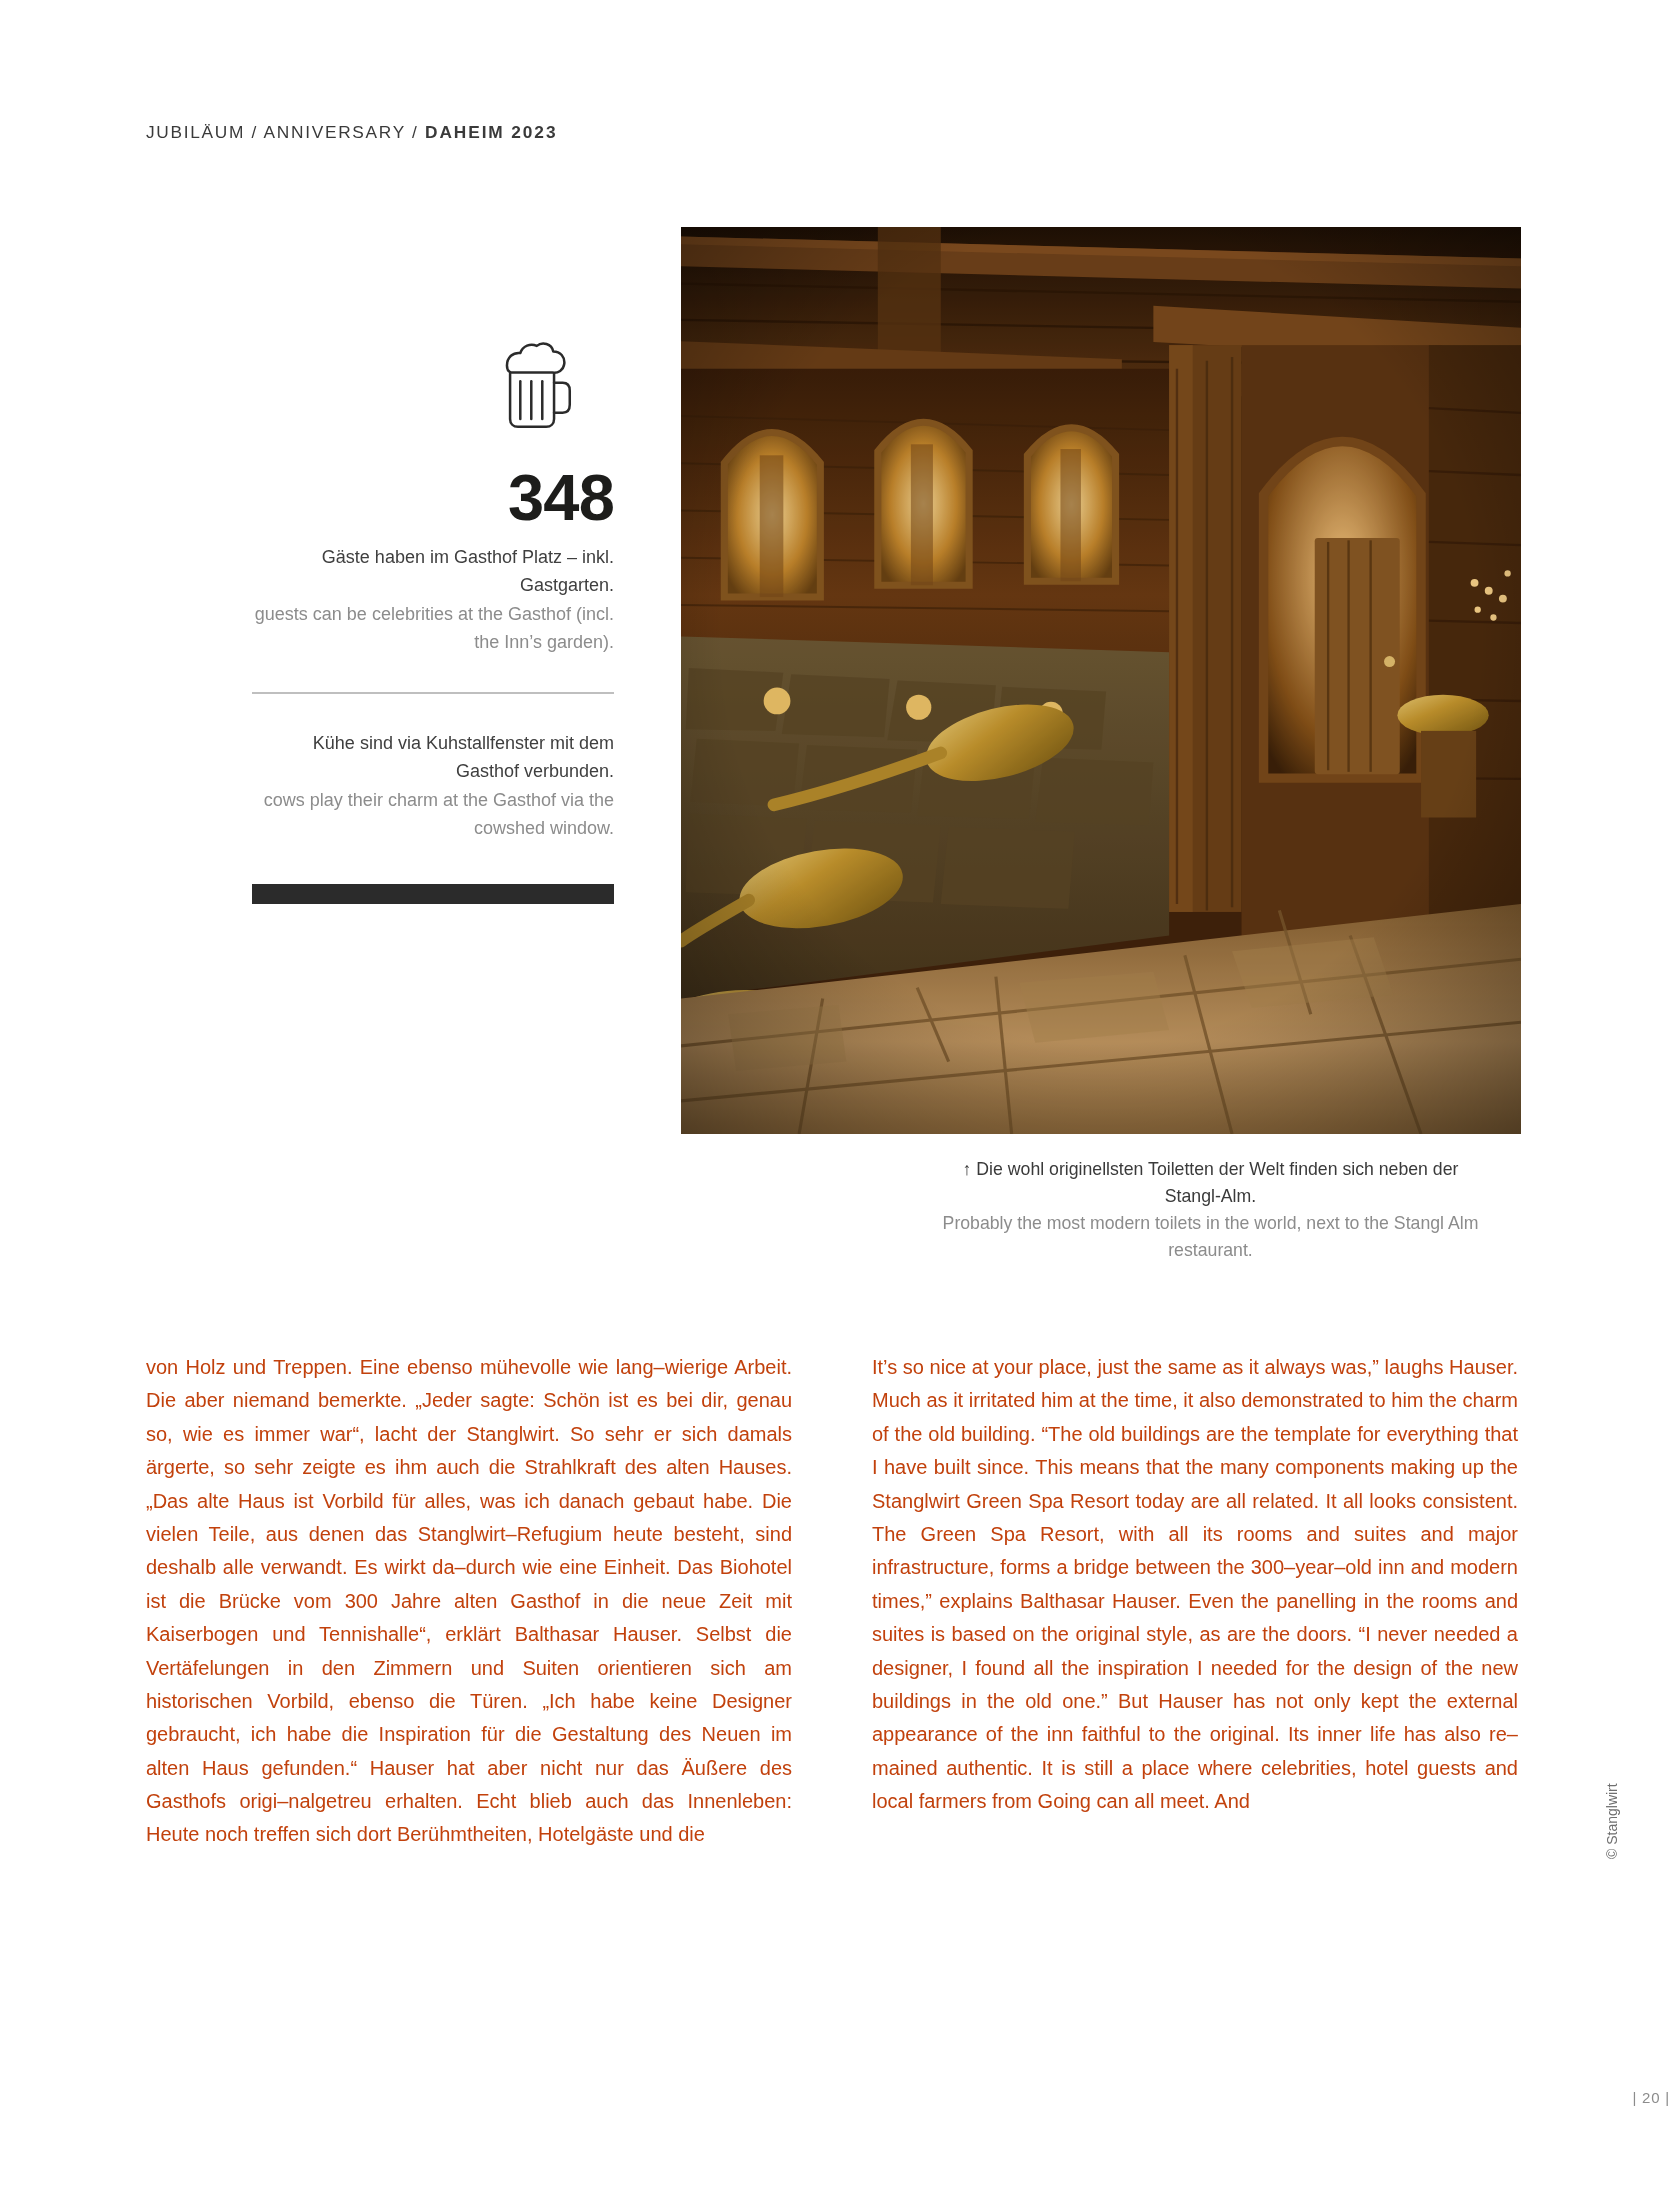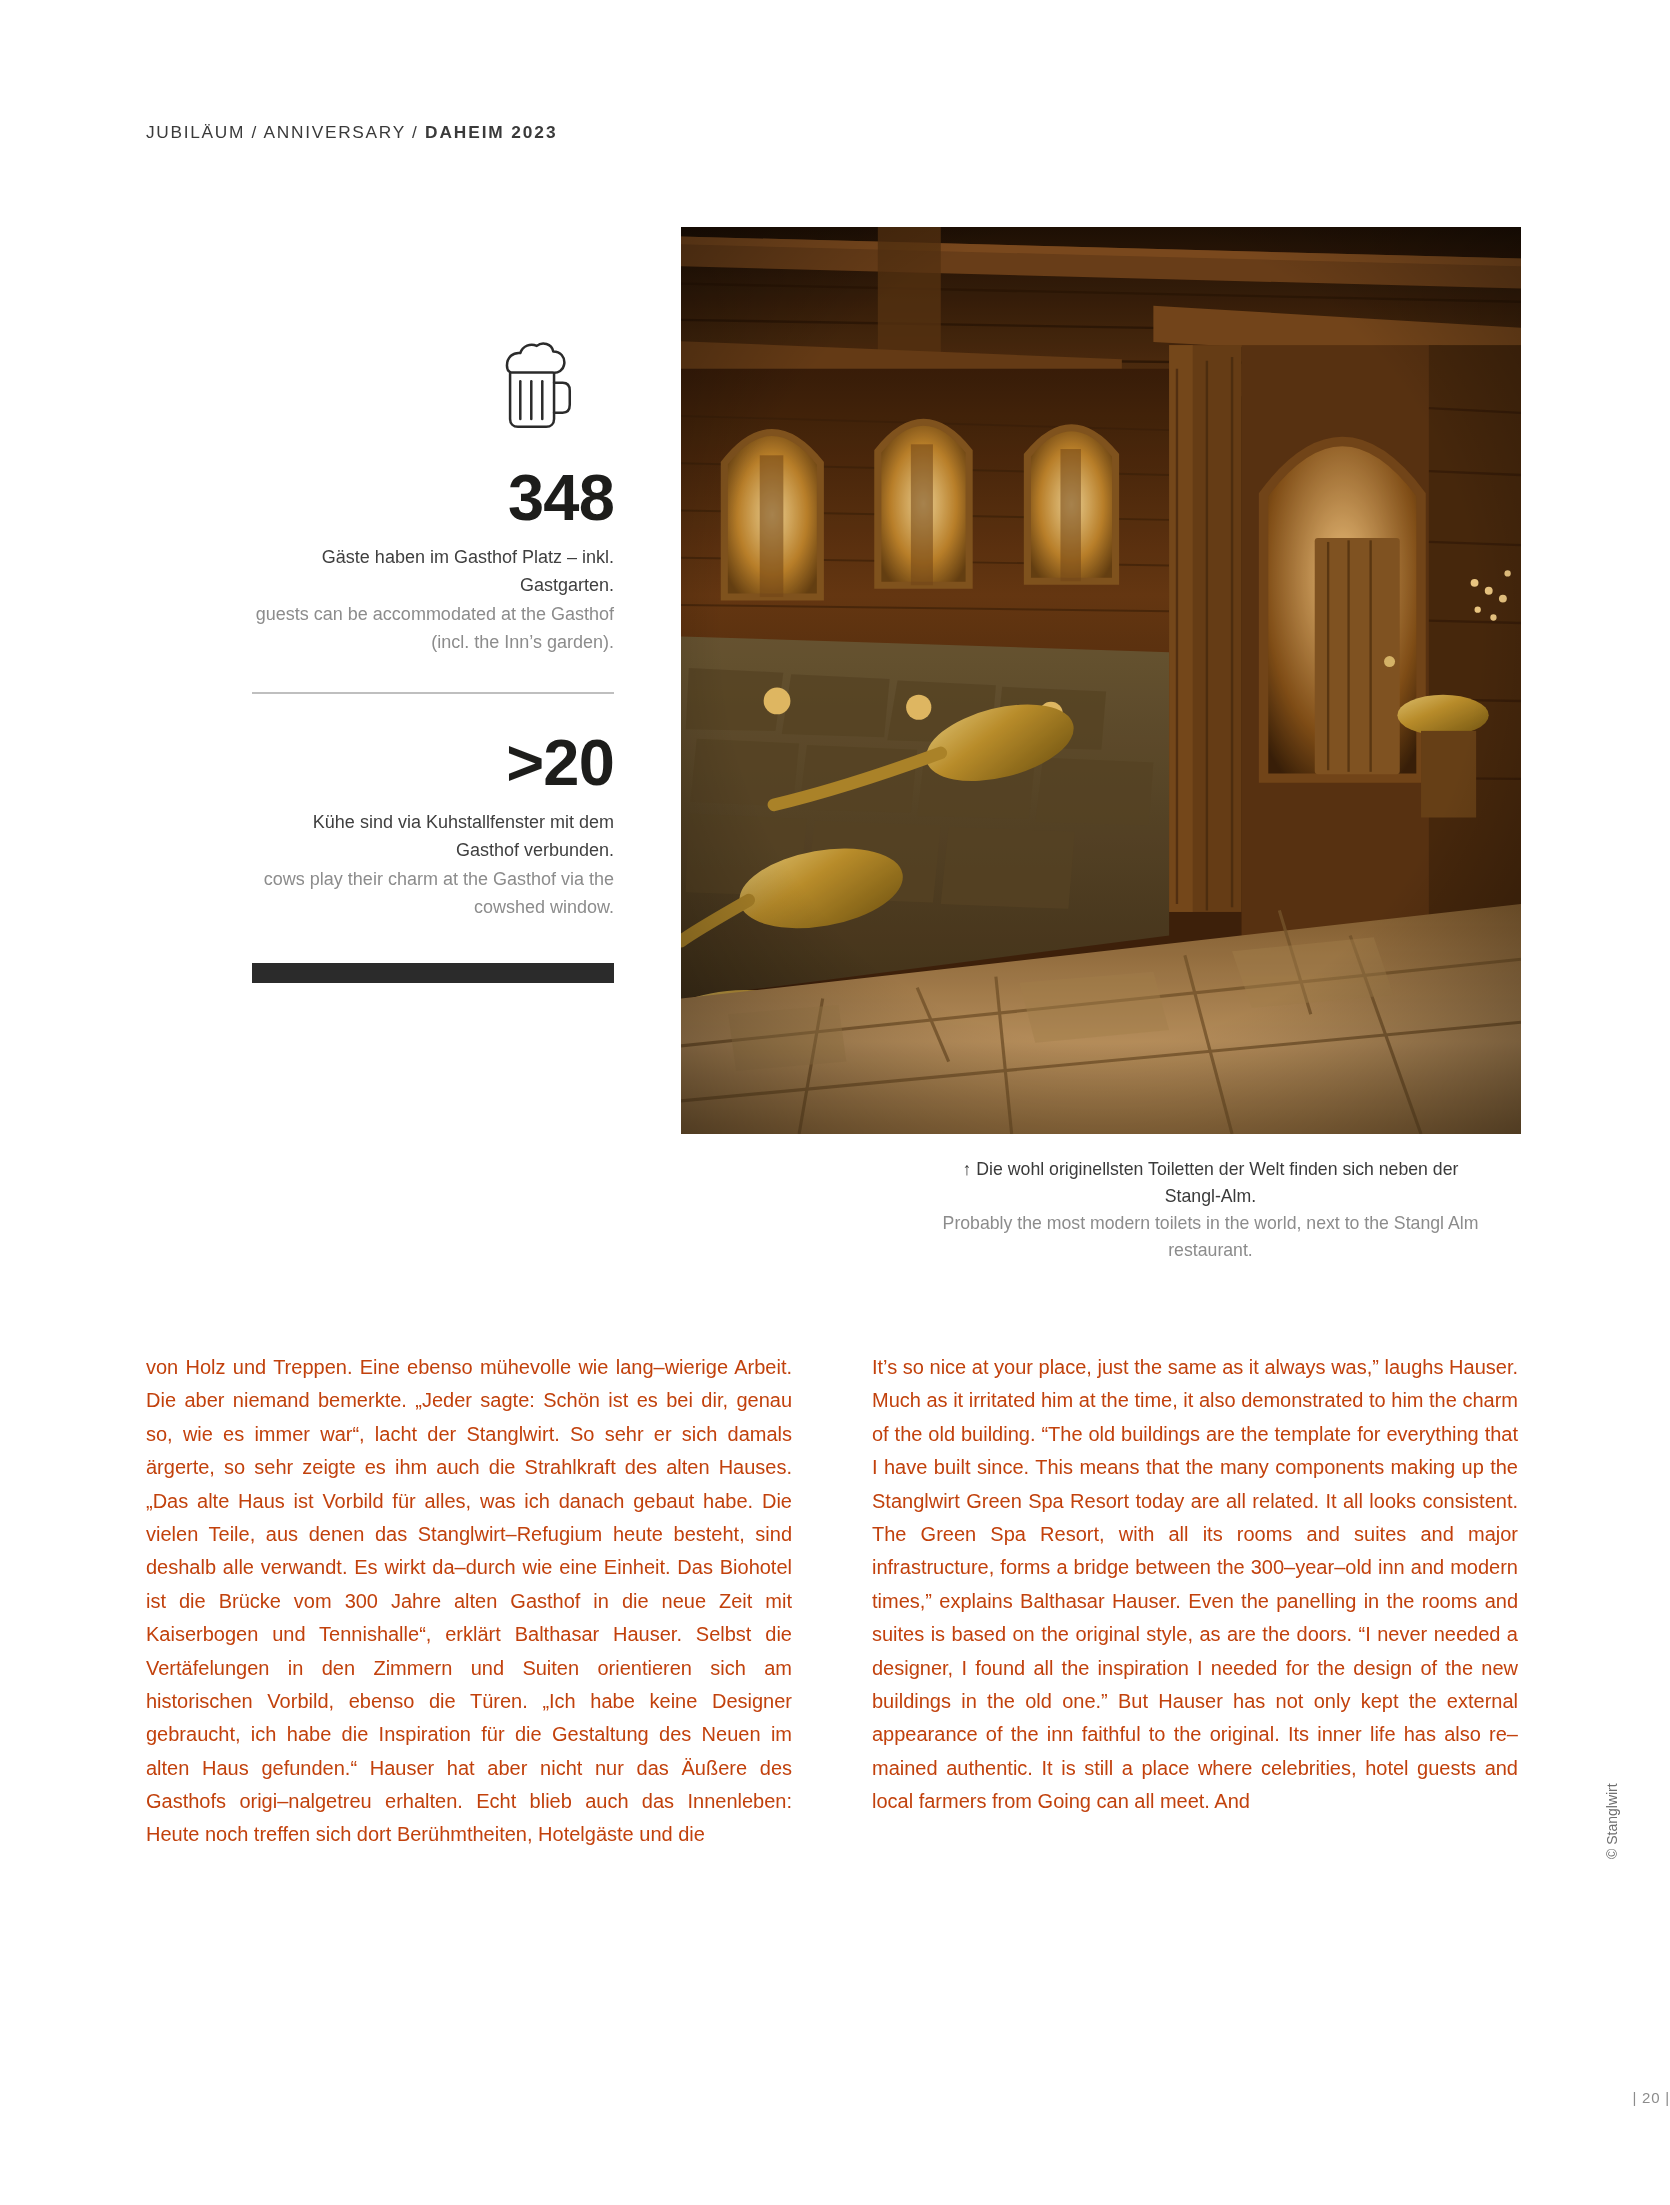--- a/index.html
+++ b/index.html
@@ -165,27 +165,26 @@
       <path d="M34 54 L34 112 C34 118 38 122 44 122 L80 122 C86 122 90 118 90 112 L90 54"></path>
       <path d="M90 66 L101 66 C107 66 110 70 110 76 L110 94 C110 100 107 104 101 104 L90 104"></path>
       <path d="M47 64 L47 112"></path>
       <path d="M61 64 L61 112"></path>
       <path d="M75 64 L75 112"></path>
     </svg>
 
     <div>
       <div class="stat-number">348</div>
       <div class="stat-de">Gäste haben im Gasthof Platz – inkl. Gastgarten.</div>
-      <div class="stat-en">guests can be accommodated at the Gasthof (incl. the Inn’s garden).</div>
+      <div class="stat-en">guests can be celebrities at the Gasthof (incl. the Inn’s garden).</div>
     </div>
 
     <div class="rule"></div>
 
     <div style="margin-top:36px;">
-      <div class="stat-number">&gt;20</div>
       <div class="stat-de">Kühe sind via Kuhstallfenster mit dem Gasthof verbunden.</div>
       <div class="stat-en">cows play their charm at the Gasthof via the cowshed window.</div>
     </div>
 
     <div class="block-bar"></div>
   </div>
 
   <div class="photo">
     <svg viewBox="0 0 1067 1152" preserveAspectRatio="none">
       <defs>

